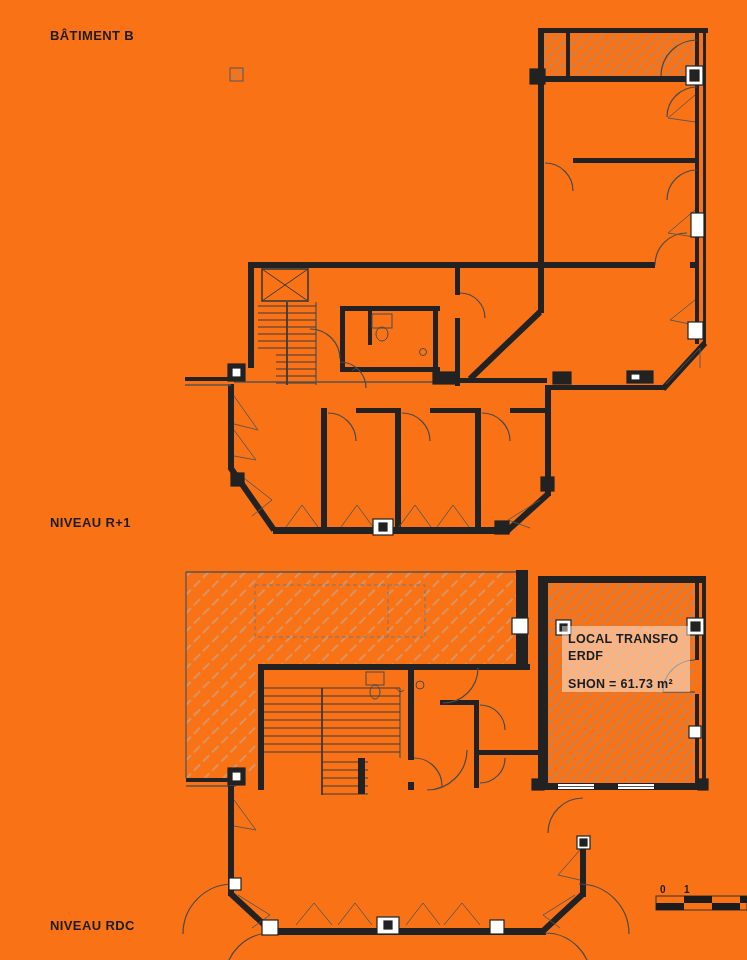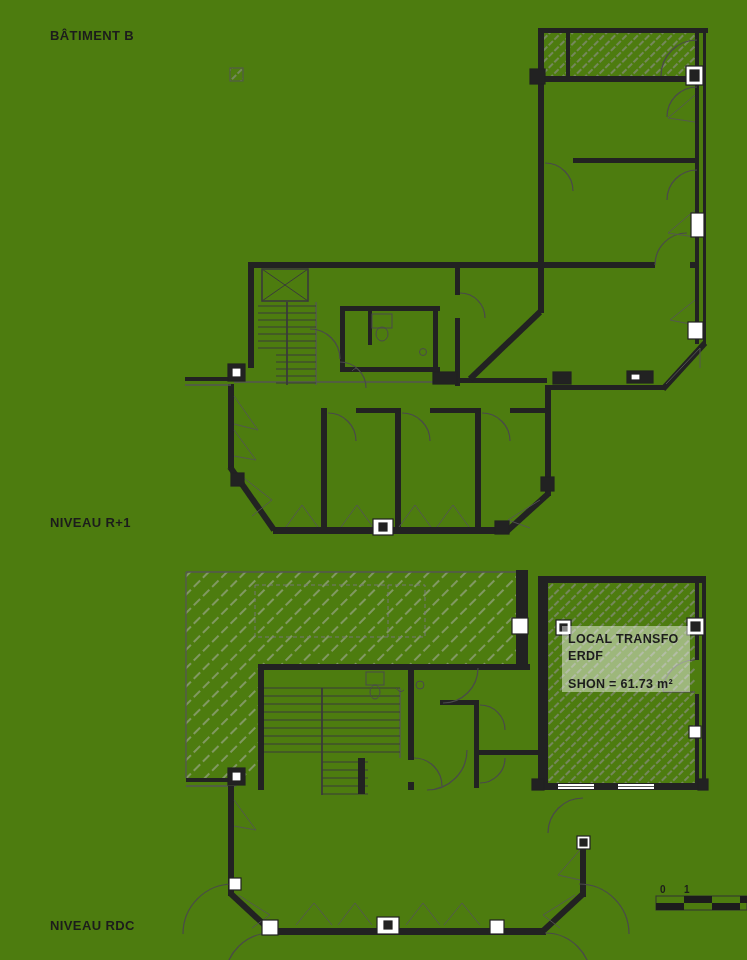--- a/index.html
+++ b/index.html
@@ -1,17 +1,17 @@
 <!DOCTYPE html>
 <html><head>
 <meta charset="utf-8">
 <style>
   html,body{margin:0;padding:0;background:#e8e8e8;}
   .page{
-    position:relative;width:747px;height:960px;background:#4d7c0f;
+    position:relative;width:747px;height:960px;background:#f97316;
     overflow:hidden;font-family:"Liberation Sans", sans-serif;
   }
   svg{position:absolute;left:0;top:0;}
   text{font-family:"Liberation Sans", sans-serif;}
   .lbl{font-size:13px;font-weight:bold;letter-spacing:.4px;}
   .anno{font-size:12.5px;font-weight:bold;letter-spacing:.3px;}
   .tick{font-size:10px;font-weight:bold;}
 </style>
 </head>
 <body>

